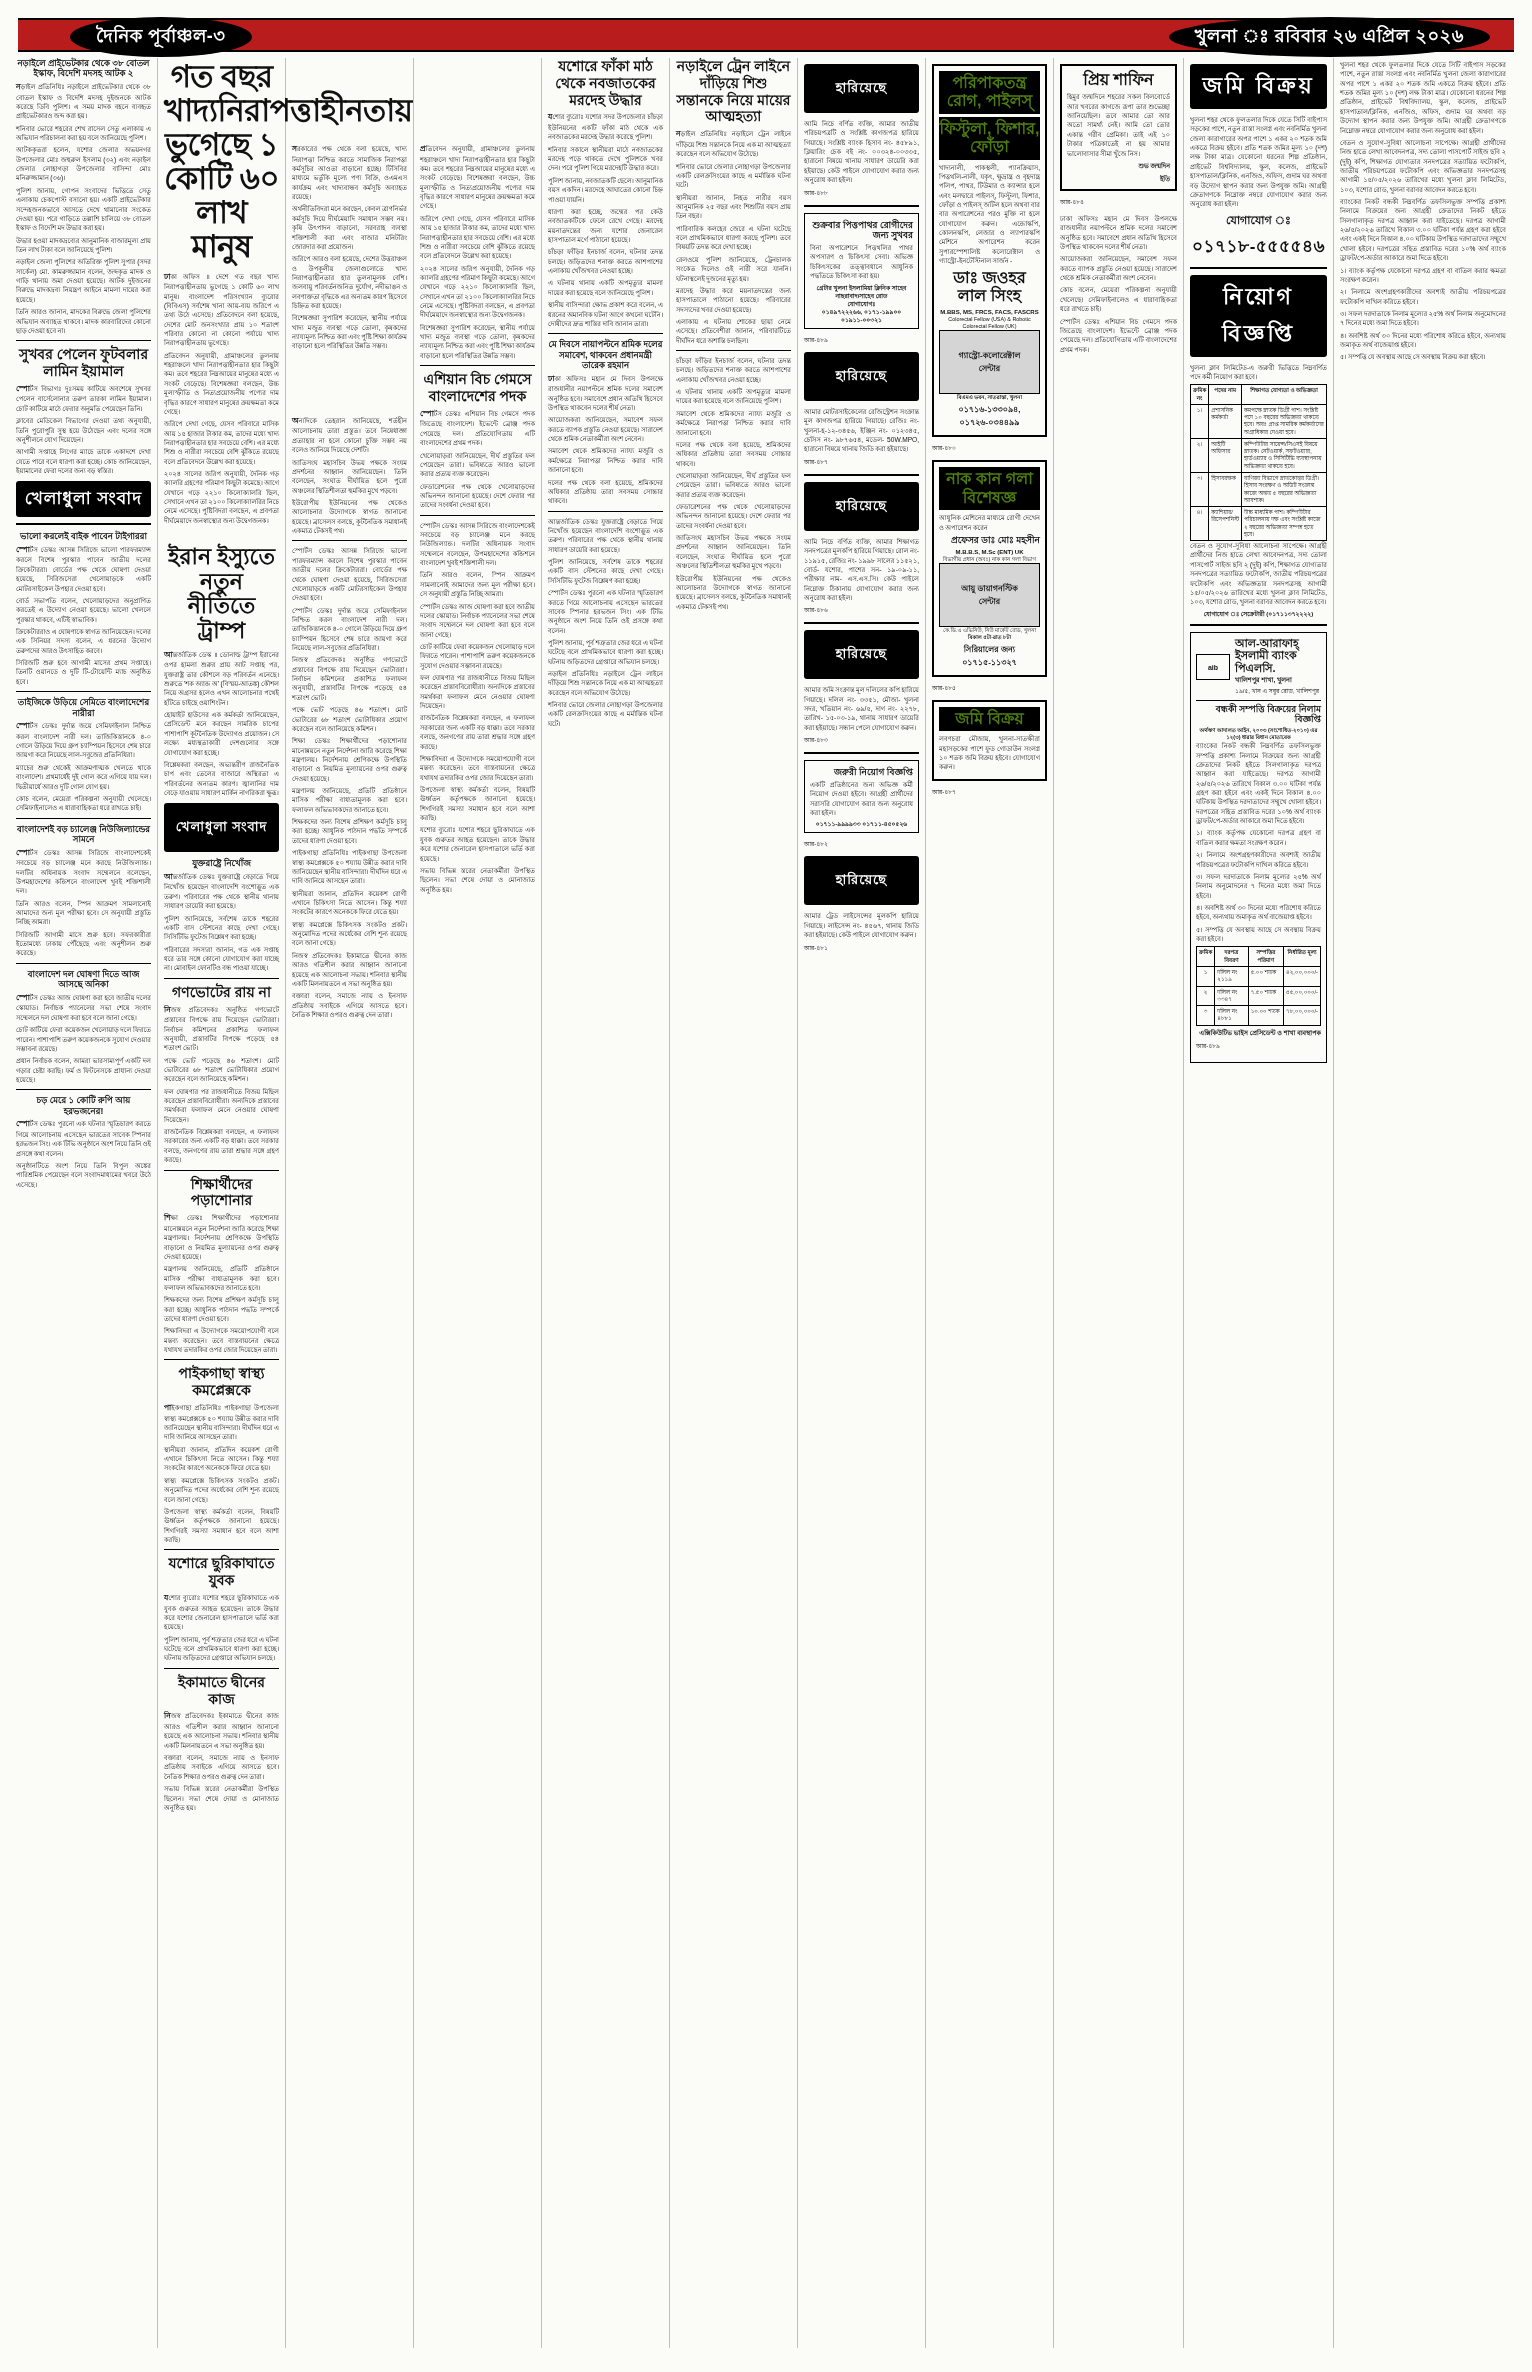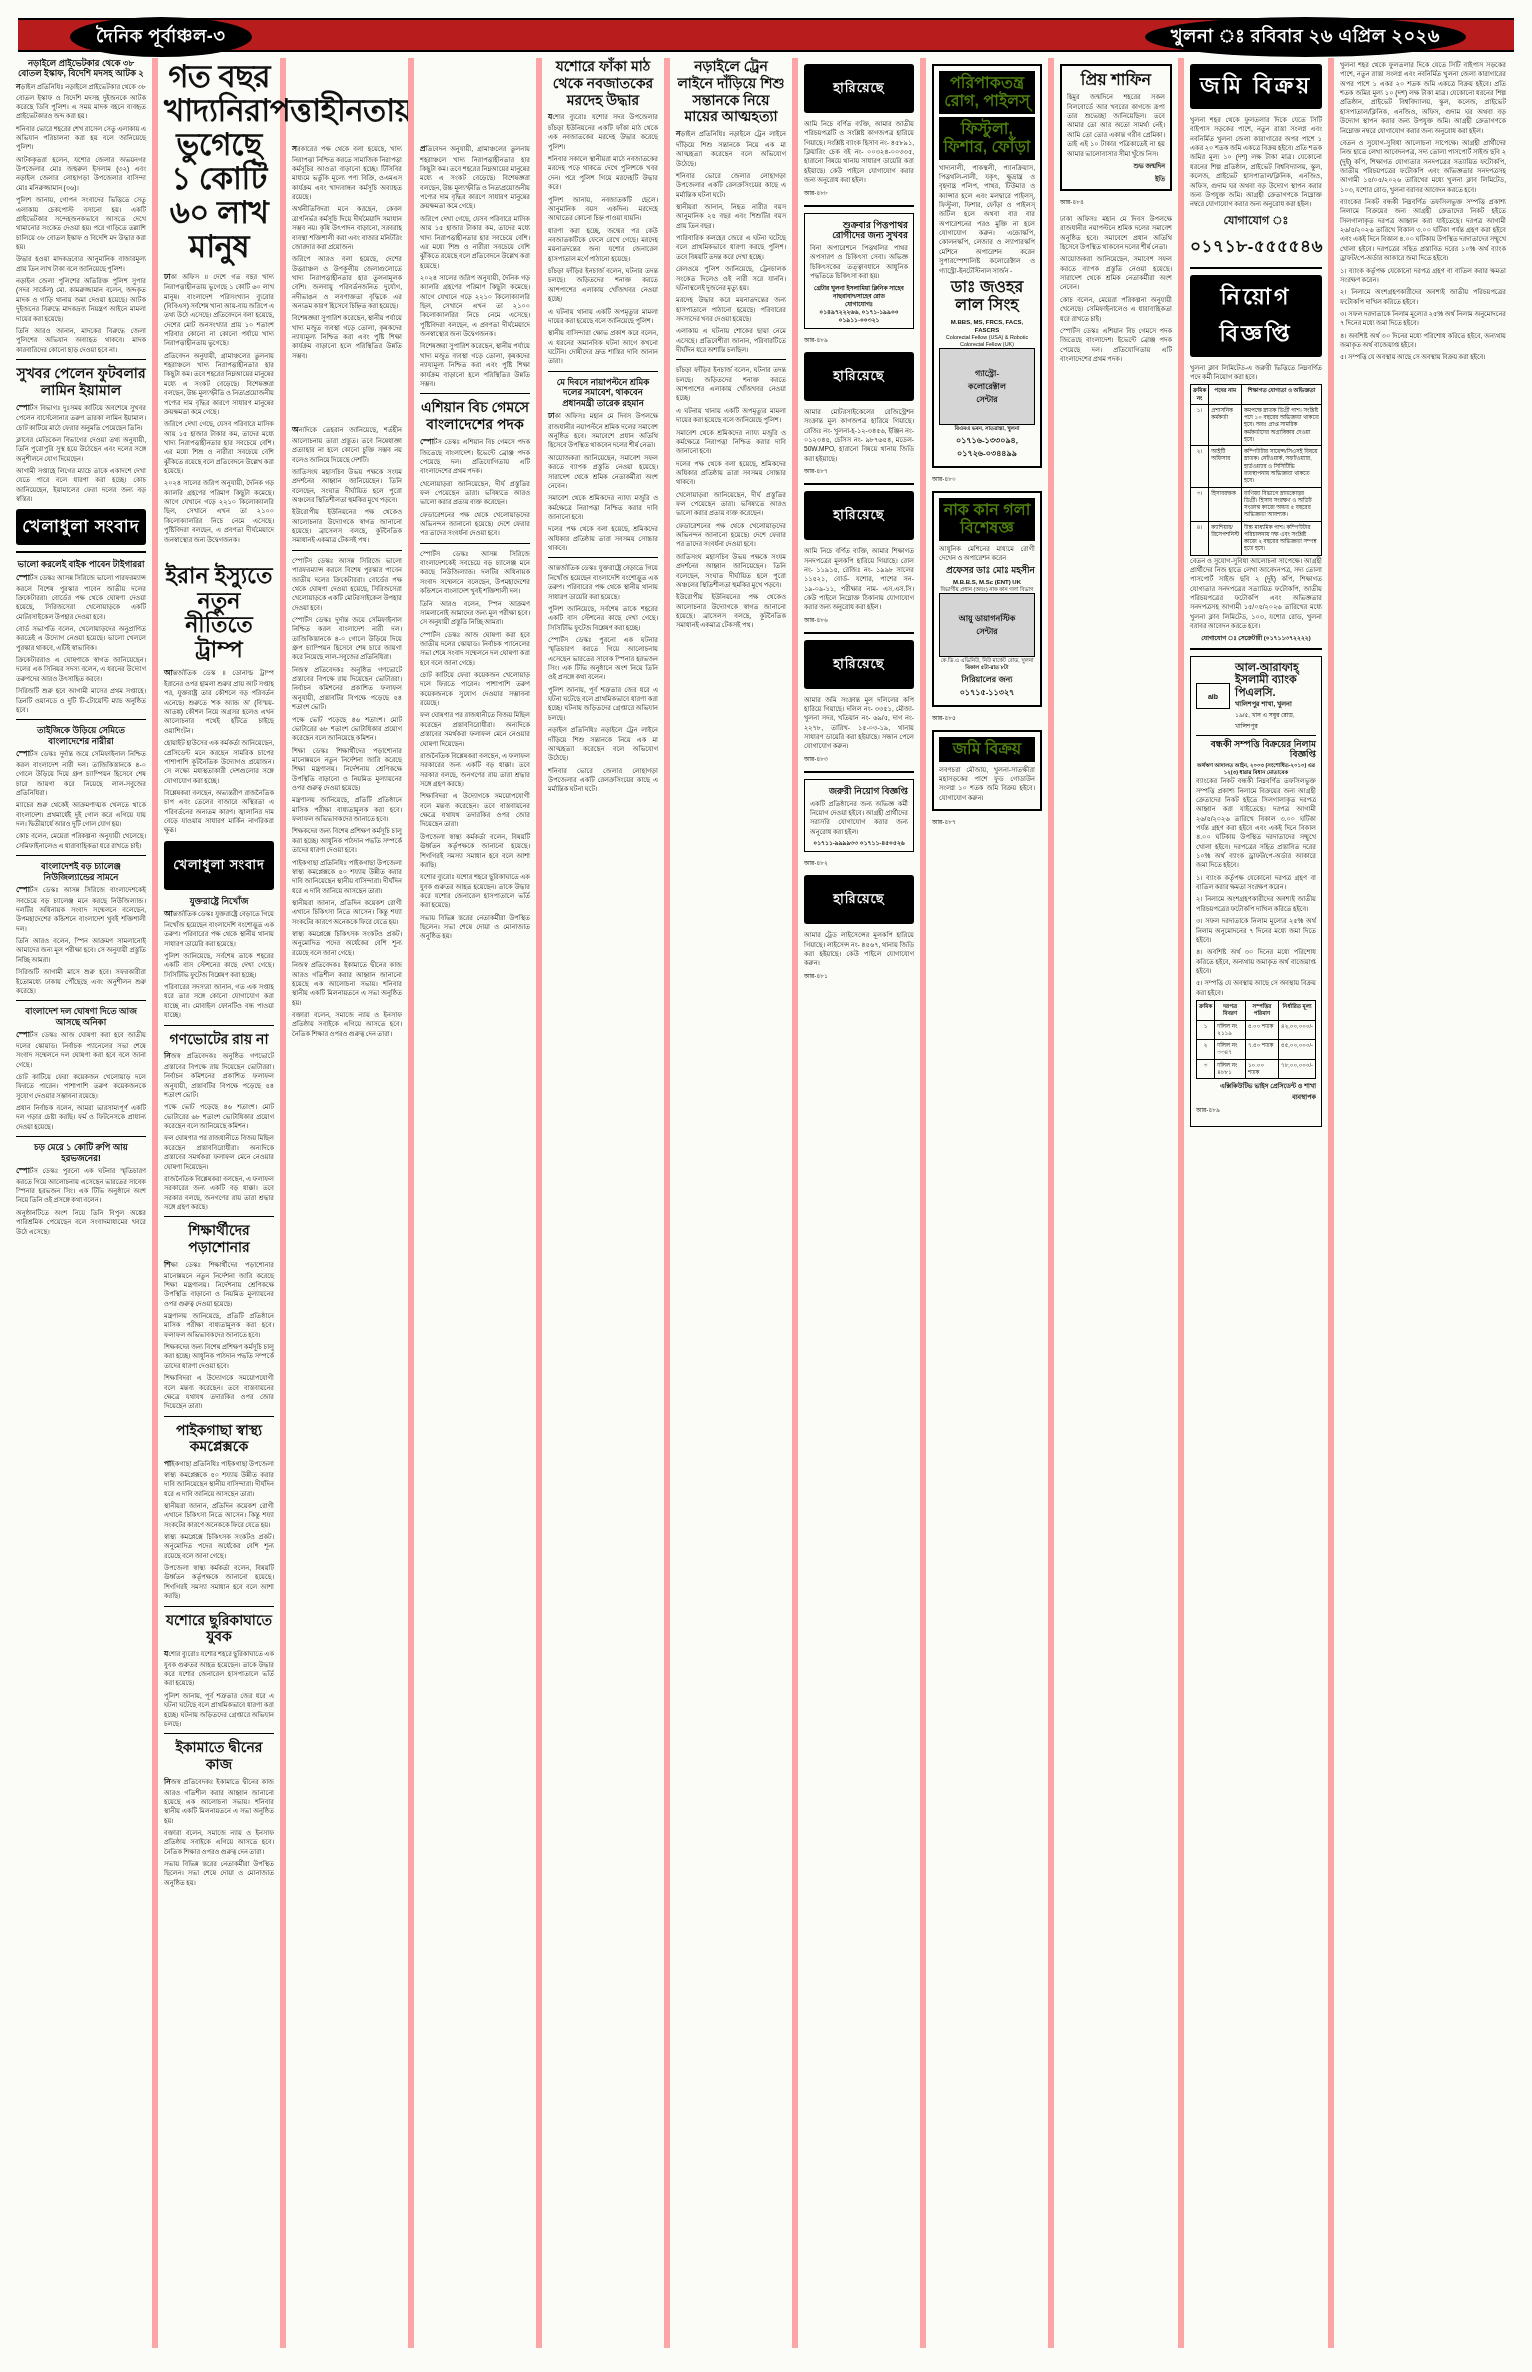--- a/index.html
+++ b/index.html
@@ -13,25 +13,25 @@
   }
   .page { position:relative; width:1532px; height:2372px; padding:18px 10px 10px 10px; }
 
   
   .masthead { position:relative; height:34px; margin:0 8px 6px 8px;
     background:#b91c1c; border-top:2px solid #000; border-bottom:2px solid #000; }
   .mh-pill { position:absolute; top:-3px; height:40px; background:#000; color:#fff;
     border-radius:50%/50%; display:flex; align-items:center; justify-content:center;
     font-size:18px; font-weight:bold; letter-spacing:.5px; padding:0 26px; white-space:nowrap; }
   .mh-left { left:52px; }
-  .mh-right { right:48px; }
+  .mh-right { right:24px; }
 
   
   .cols { display:flex; gap:0; height:2290px; }
-  .col { padding:0 6px; border-right:6px solid #fca5a5; }
+  .col { padding:0 6px; border-right:1px solid #fca5a5; }
   .col:last-child { border-right:none; }
   .c1 { width:148px; }
   .c2 { width:128px; }
   .c3 { width:128px; }
   .c4 { width:128px; }
   .c5 { width:128px; }
   .c6 { width:128px; }
   .c7 { width:128px; }
   .c8 { width:128px; }
   .c9 { width:130px; }

